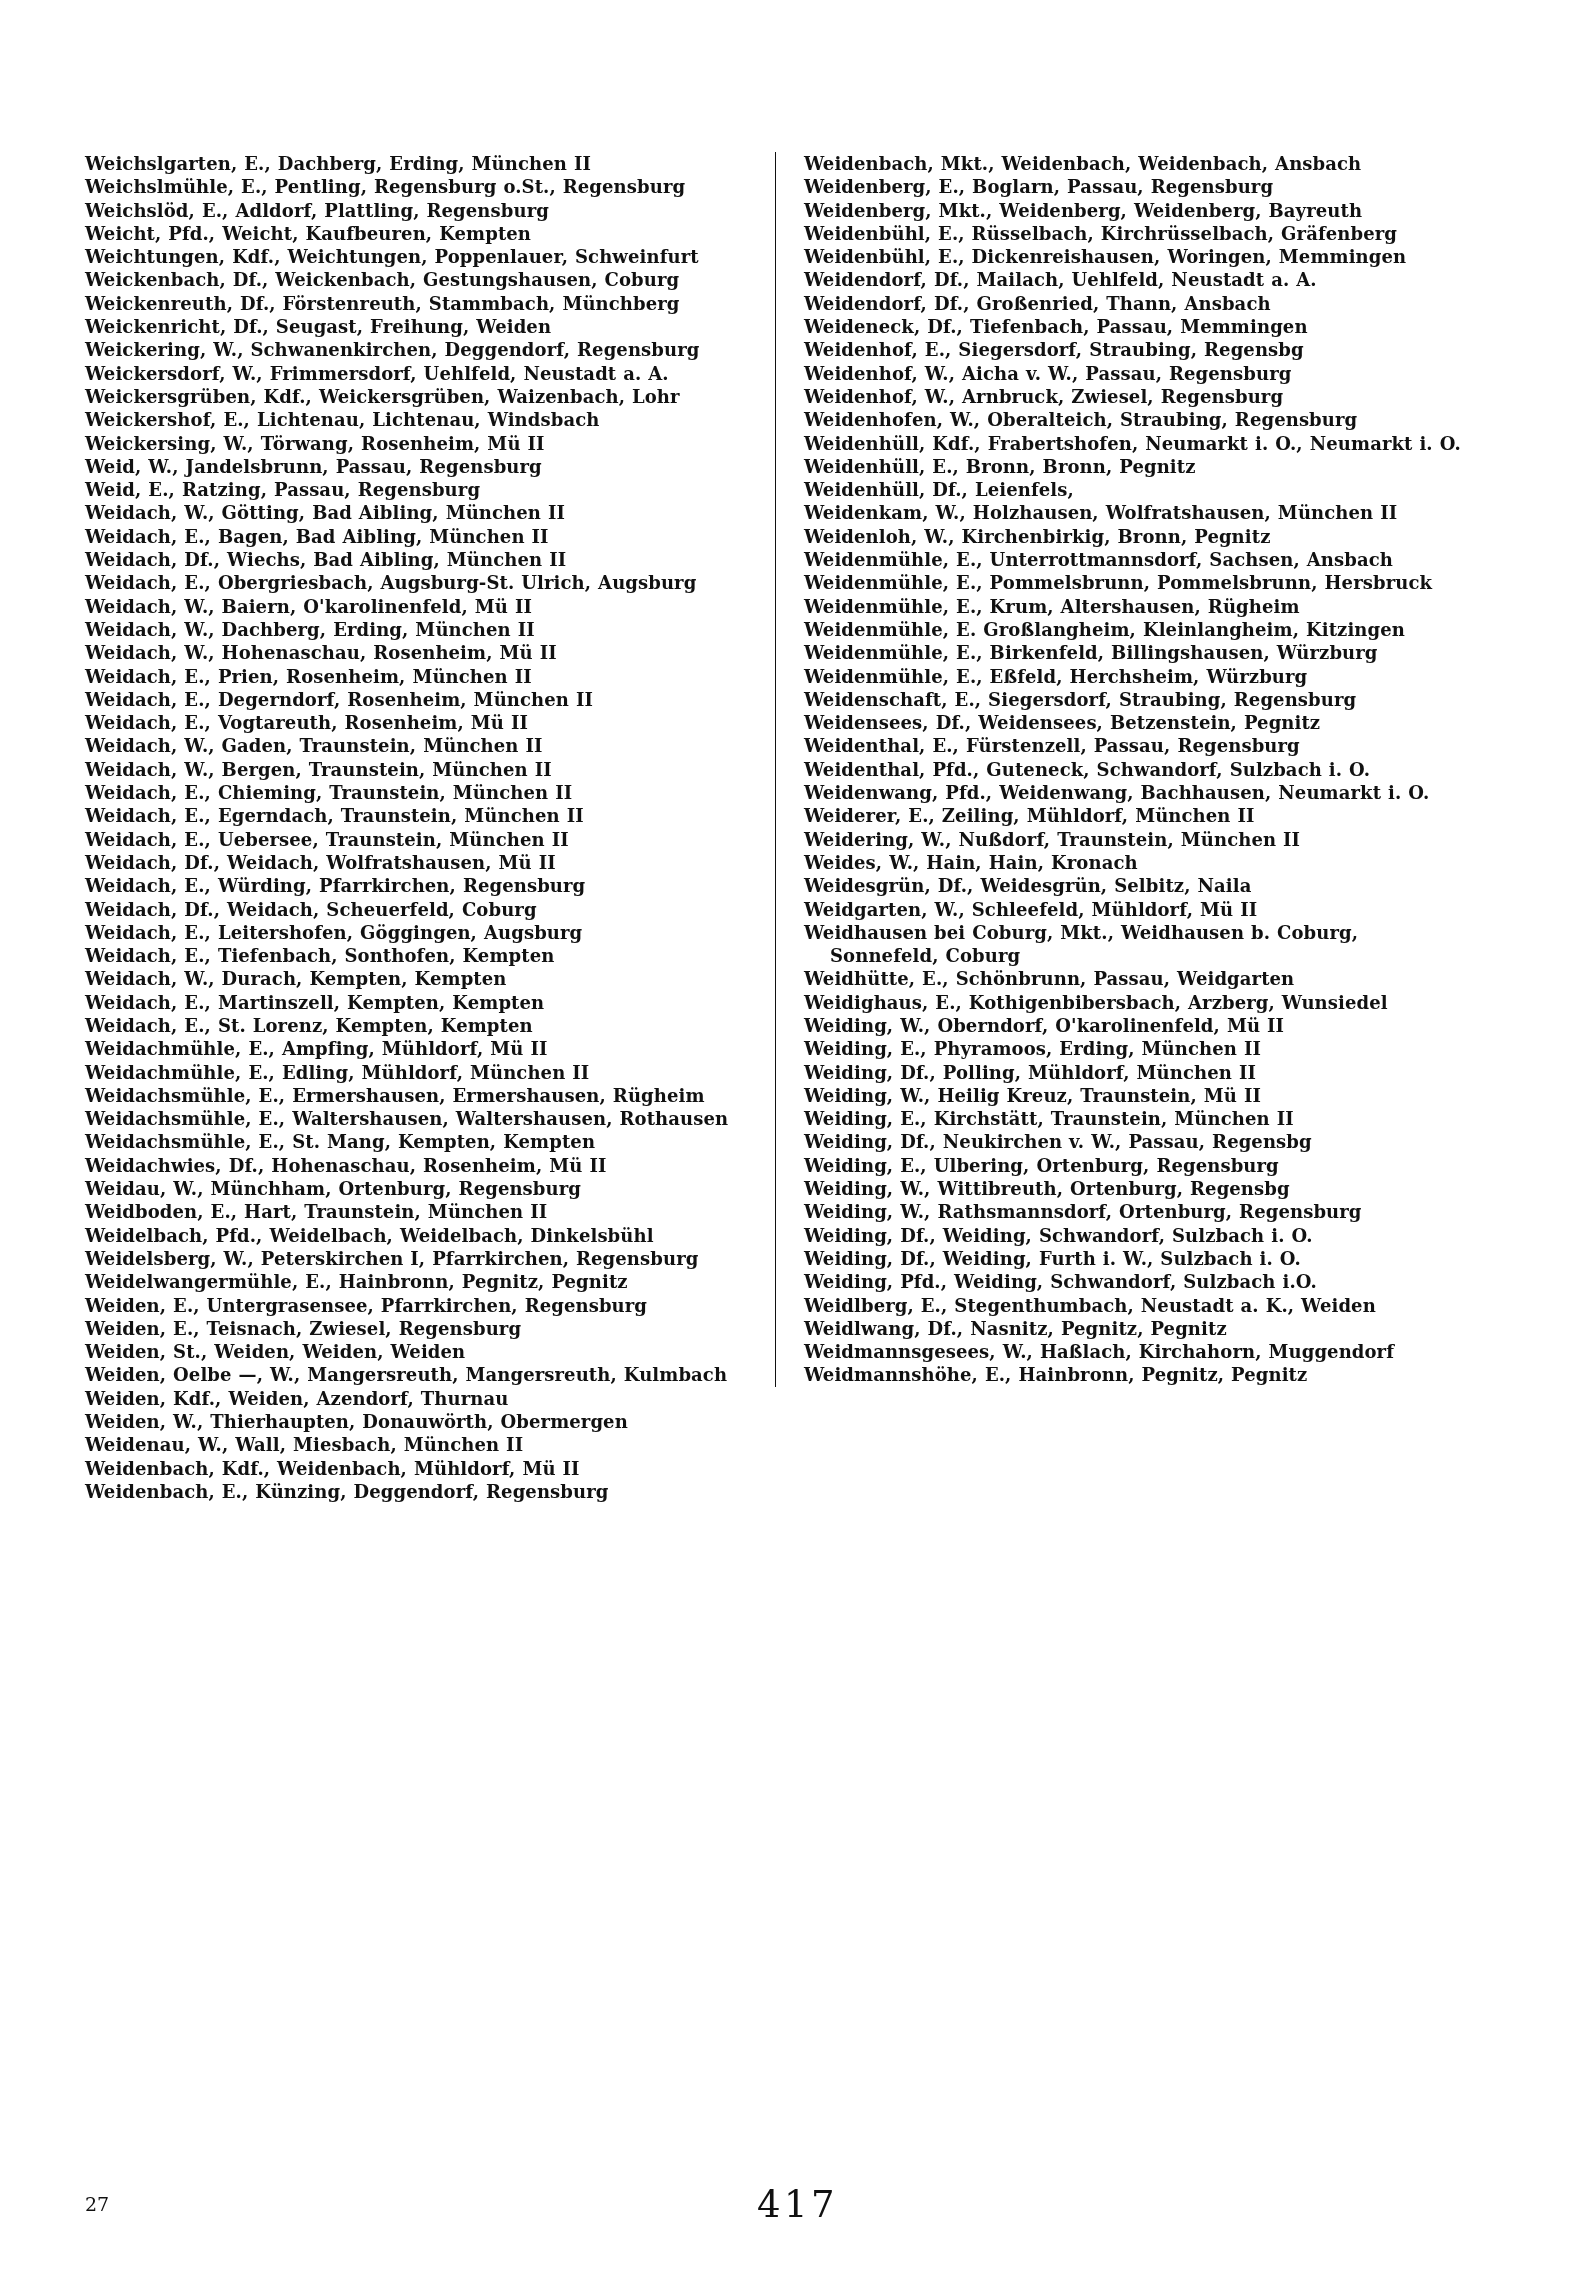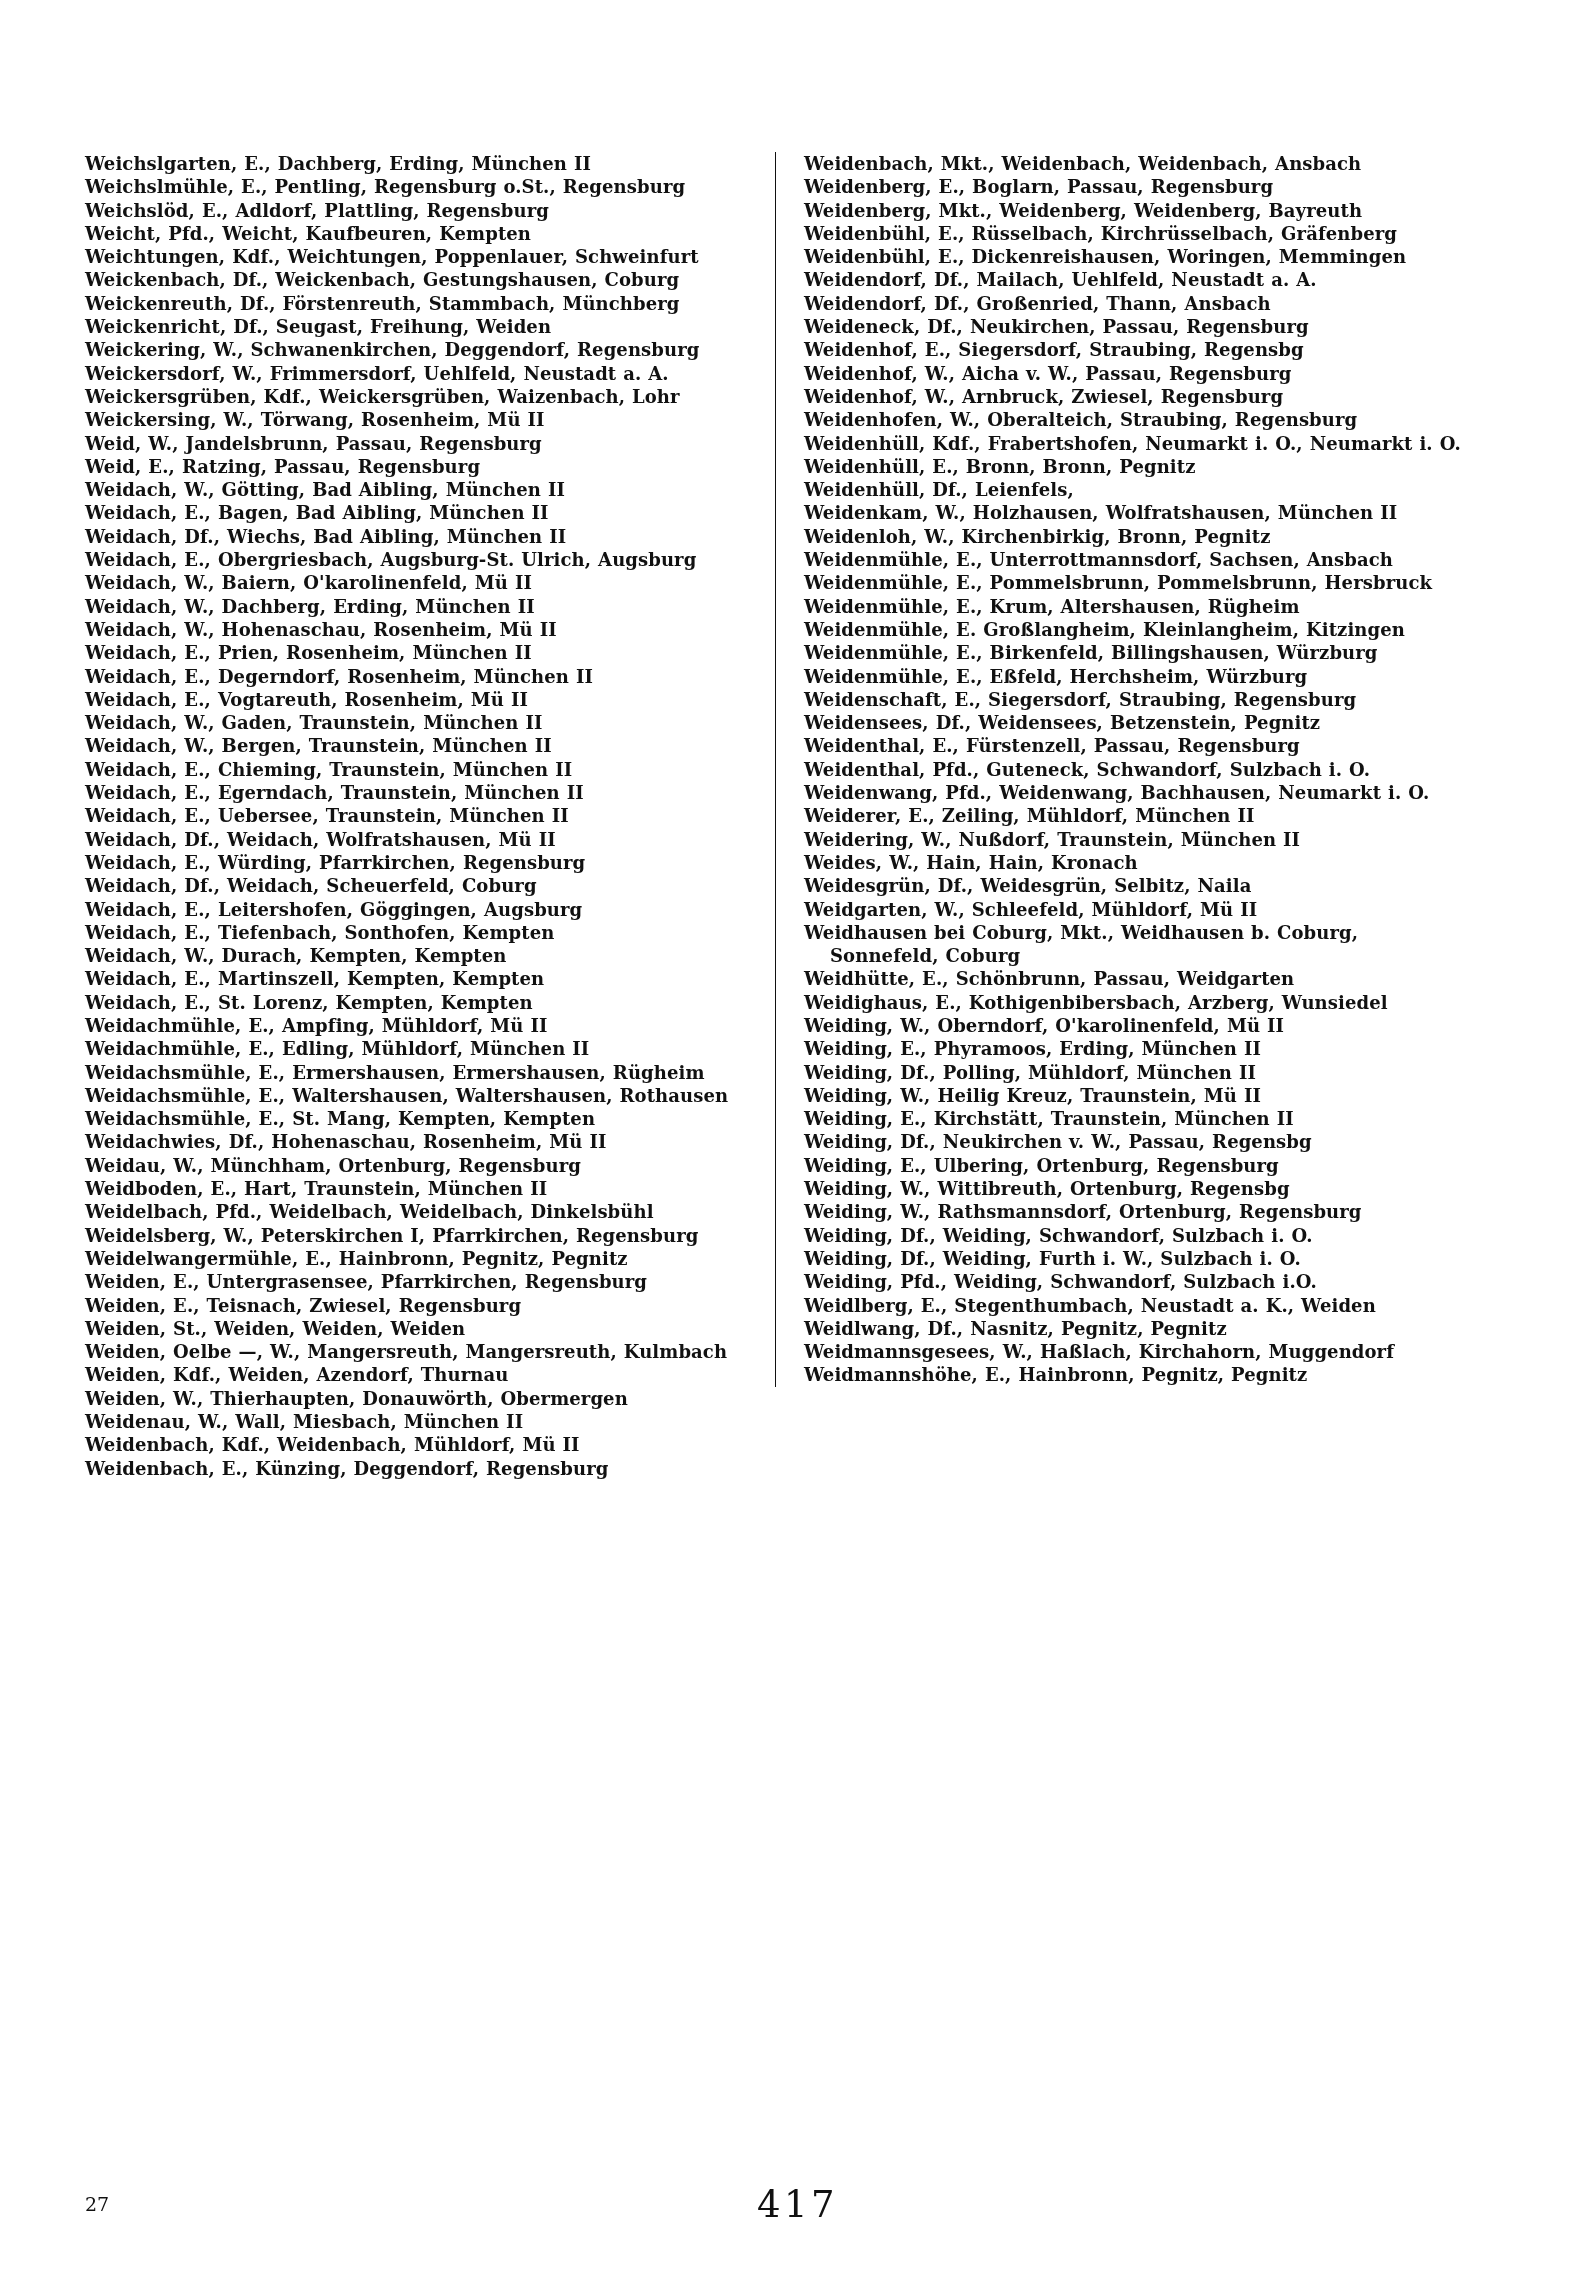--- a/index.html
+++ b/index.html
@@ -98,20 +98,21 @@
         <p class="entry">Weichslmühle, E., Pentling, Regensburg o.St., Regensburg</p>
         <p class="entry">Weichslöd, E., Adldorf, Plattling, Regensburg</p>
         <p class="entry">Weicht, Pfd., Weicht, Kaufbeuren, Kempten</p>
         <p class="entry">Weichtungen, Kdf., Weichtungen, Poppenlauer, Schweinfurt</p>
         <p class="entry">Weickenbach, Df., Weickenbach, Gestungshausen, Coburg</p>
         <p class="entry">Weickenreuth, Df., Förstenreuth, Stammbach, Münchberg</p>
         <p class="entry">Weickenricht, Df., Seugast, Freihung, Weiden</p>
         <p class="entry">Weickering, W., Schwanenkirchen, Deggendorf, Regensburg</p>
         <p class="entry">Weickersdorf, W., Frimmersdorf, Uehlfeld, Neustadt a. A.</p>
         <p class="entry">Weickersgrüben, Kdf., Weickersgrüben, Waizenbach, Lohr</p>
+        <p class="entry">Weickershof, E., Lichtenau, Lichtenau, Windsbach</p>
         <p class="entry">Weickersing, W., Törwang, Rosenheim, Mü II</p>
         <p class="entry">Weid, W., Jandelsbrunn, Passau, Regensburg</p>
         <p class="entry">Weid, E., Ratzing, Passau, Regensburg</p>
         <p class="entry">Weidach, W., Götting, Bad Aibling, München II</p>
         <p class="entry">Weidach, E., Bagen, Bad Aibling, München II</p>
         <p class="entry">Weidach, Df., Wiechs, Bad Aibling, München II</p>
         <p class="entry">Weidach, E., Obergriesbach, Augsburg-St. Ulrich, Augsburg</p>
         <p class="entry">Weidach, W., Baiern, O'karolinenfeld, Mü II</p>
         <p class="entry">Weidach, W., Dachberg, Erding, München II</p>
         <p class="entry">Weidach, W., Hohenaschau, Rosenheim, Mü II</p>
@@ -154,21 +155,21 @@
       </div>
 
     <div class="col col-right" id="right-col">
         <p class="entry">Weidenbach, Mkt., Weidenbach, Weidenbach, Ansbach</p>
         <p class="entry">Weidenberg, E., Boglarn, Passau, Regensburg</p>
         <p class="entry">Weidenberg, Mkt., Weidenberg, Weidenberg, Bayreuth</p>
         <p class="entry">Weidenbühl, E., Rüsselbach, Kirchrüsselbach, Gräfenberg</p>
         <p class="entry">Weidenbühl, E., Dickenreishausen, Woringen, Memmingen</p>
         <p class="entry">Weidendorf, Df., Mailach, Uehlfeld, Neustadt a. A.</p>
         <p class="entry">Weidendorf, Df., Großenried, Thann, Ansbach</p>
-        <p class="entry">Weideneck, Df., Neukirchen, Passau, Regensburg</p>
+        <p class="entry">Weideneck, Df., Tiefenbach, Passau, Memmingen</p>
         <p class="entry">Weidenhof, E., Siegersdorf, Straubing, Regensbg</p>
         <p class="entry">Weidenhof, W., Aicha v. W., Passau, Regensburg</p>
         <p class="entry">Weidenhof, W., Arnbruck, Zwiesel, Regensburg</p>
         <p class="entry">Weidenhofen, W., Oberalteich, Straubing, Regensburg</p>
         <p class="entry">Weidenhüll, Kdf., Frabertshofen, Neumarkt i. O., Neumarkt i. O.</p>
         <p class="entry">Weidenhüll, E., Bronn, Bronn, Pegnitz</p>
         <p class="entry">Weidenhüll, Df., Leienfels,</p>
         <p class="entry">Weidenkam, W., Holzhausen, Wolfratshausen, München II</p>
         <p class="entry">Weidenloh, W., Kirchenbirkig, Bronn, Pegnitz</p>
         <p class="entry">Weidenmühle, E., Unterrottmannsdorf, Sachsen, Ansbach</p>

